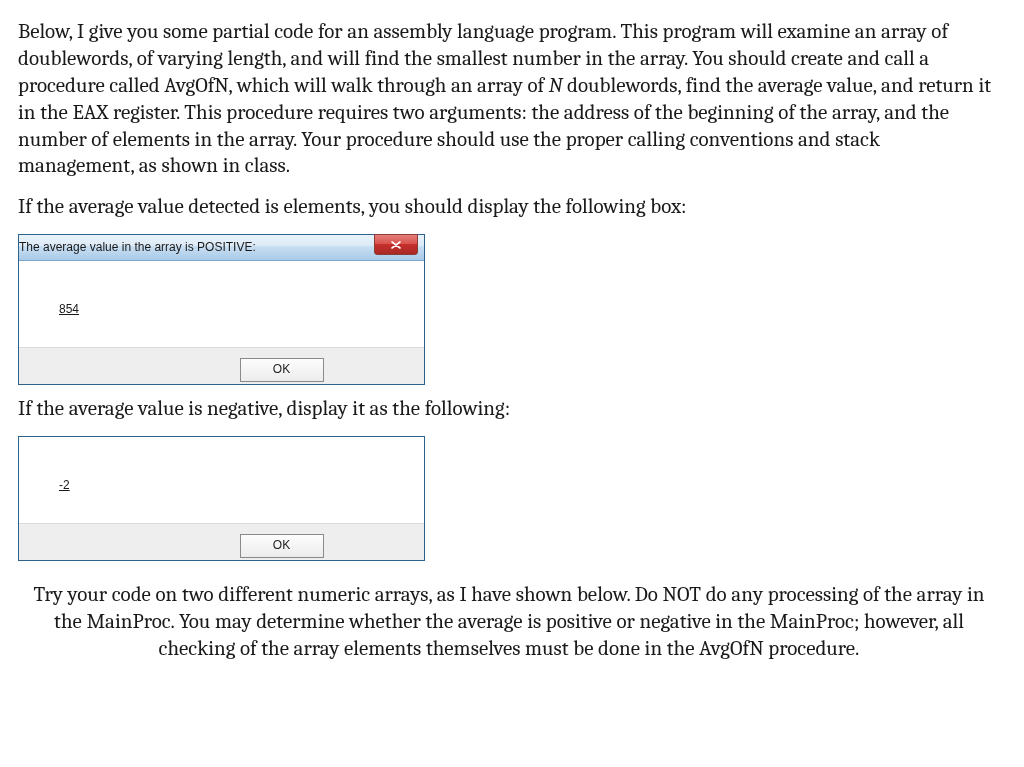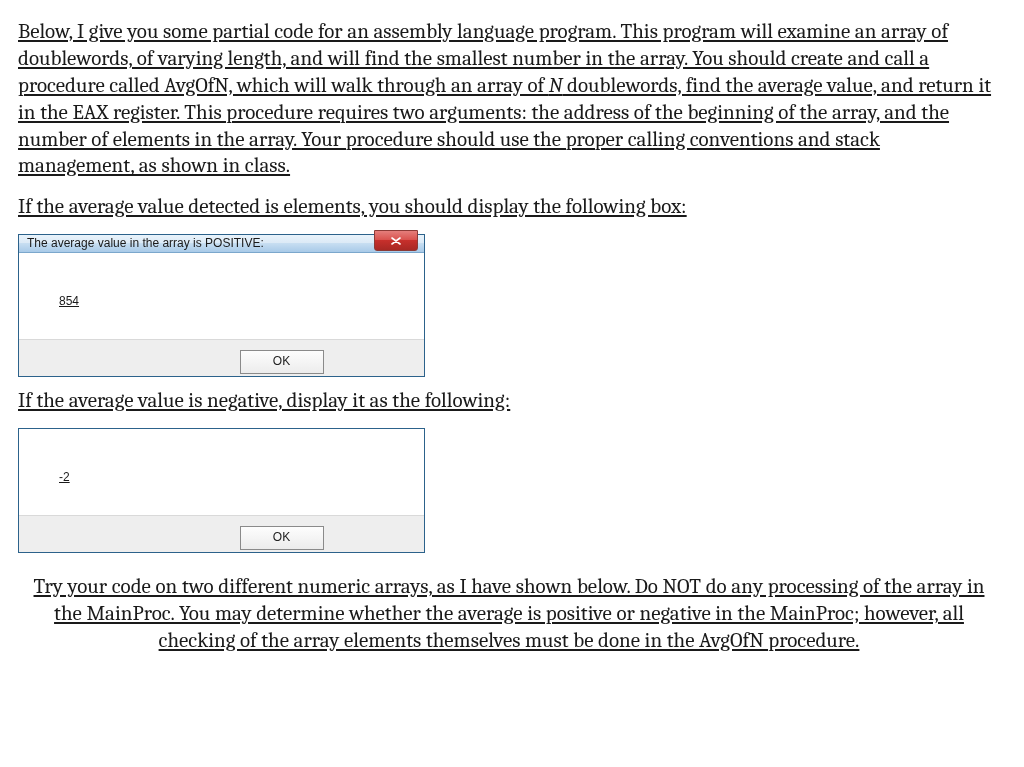--- a/index.html
+++ b/index.html
@@ -8,40 +8,38 @@
     font-family: Cambria, Georgia, "Times New Roman", serif;
     font-size: 21px;
     line-height: 1.28;
     color: #1a1a1a;
     background: #fff;
     width: 1024px;
     box-sizing: border-box;
   }
   p {
     margin: 0 0 14px 0;
-    text-decoration: underline;
   }
   .italic { font-style: italic; }
 
   .dialog {
     width: 405px;
     border: 1px solid #2c628b;
     background: #fff;
     margin: 2px 0 10px 0;
     box-shadow: 0 0 0 0 rgba(0,0,0,0);
     font-family: "Segoe UI", Tahoma, Arial, sans-serif;
   }
   .titlebar {
     display: flex;
     align-items: center;
     justify-content: space-between;
-    height: 18px;
+    height: 26px;
     background: linear-gradient(to bottom, #e9f3fb 0%, #dceaf6 45%, #c9dff2 46%, #a8cae8 100%);
     border-bottom: 1px solid #7ba7cc;
-    padding-left: 8px;
     box-sizing: border-box;
   }
   .titlebar-text {
     font-size: 12px;
     color: #1a1a1a;
     white-space: nowrap;
   }
   .close-btn {
     width: 42px;
     height: 19px;

